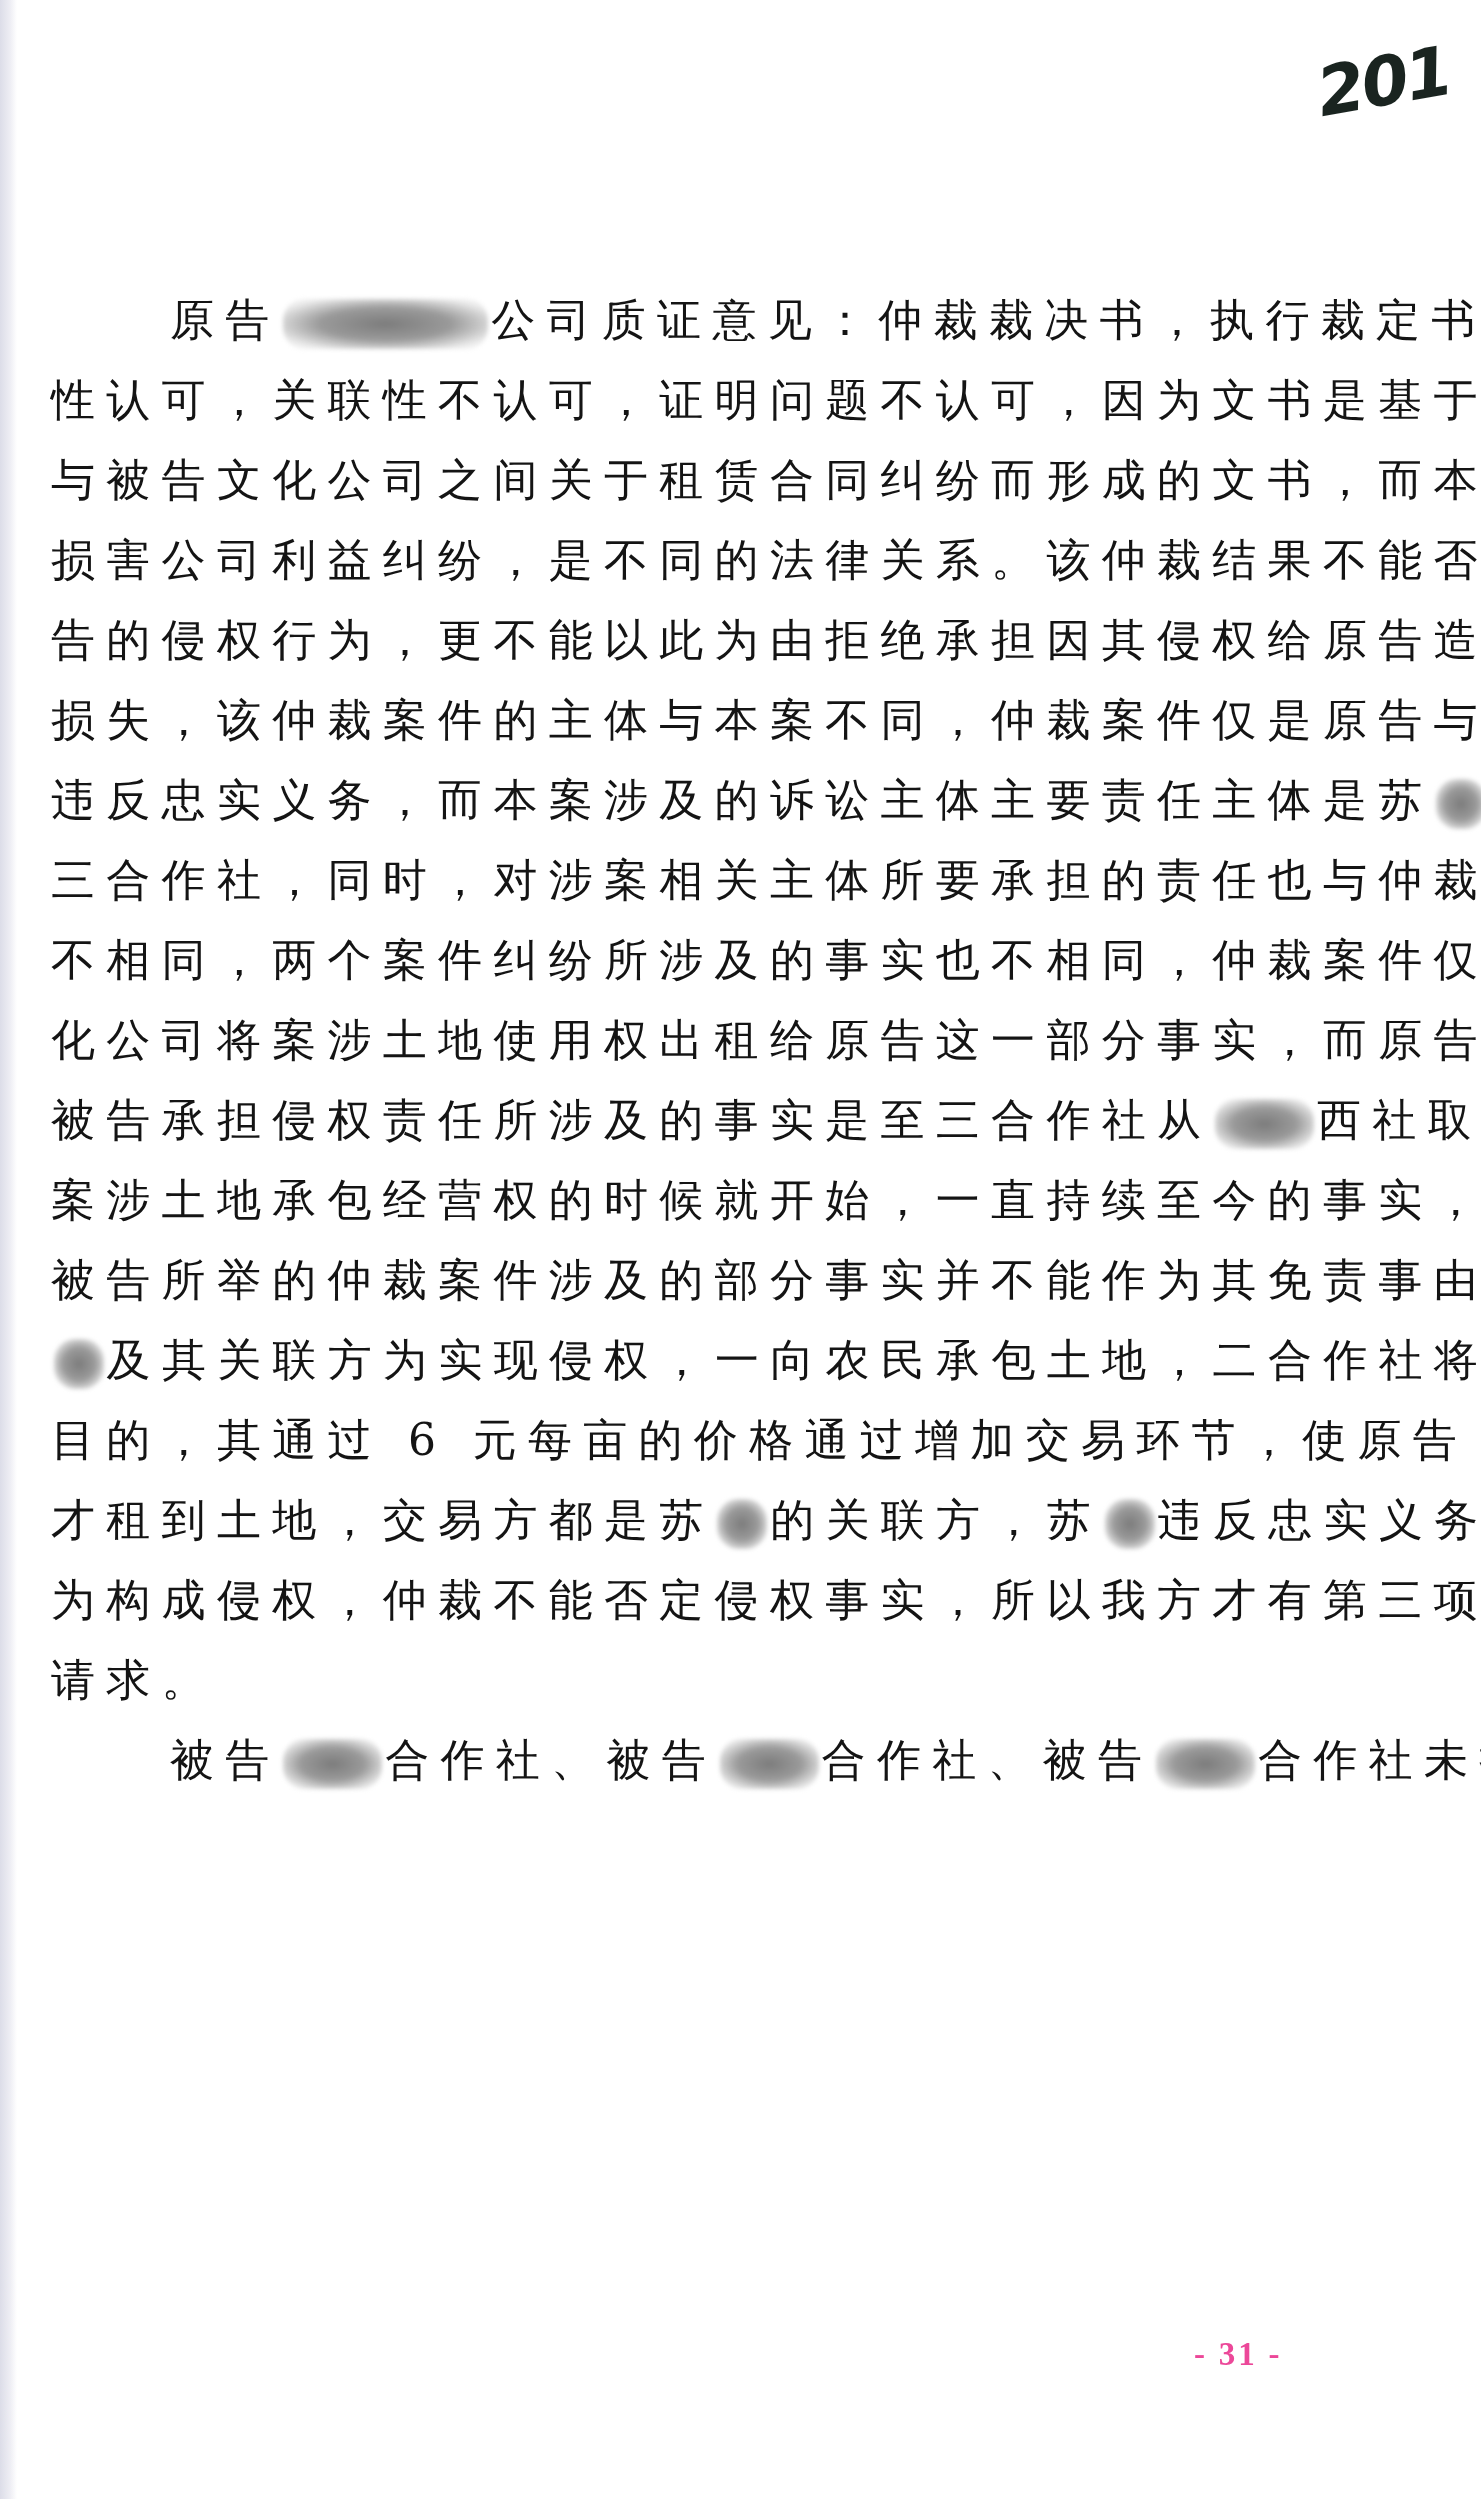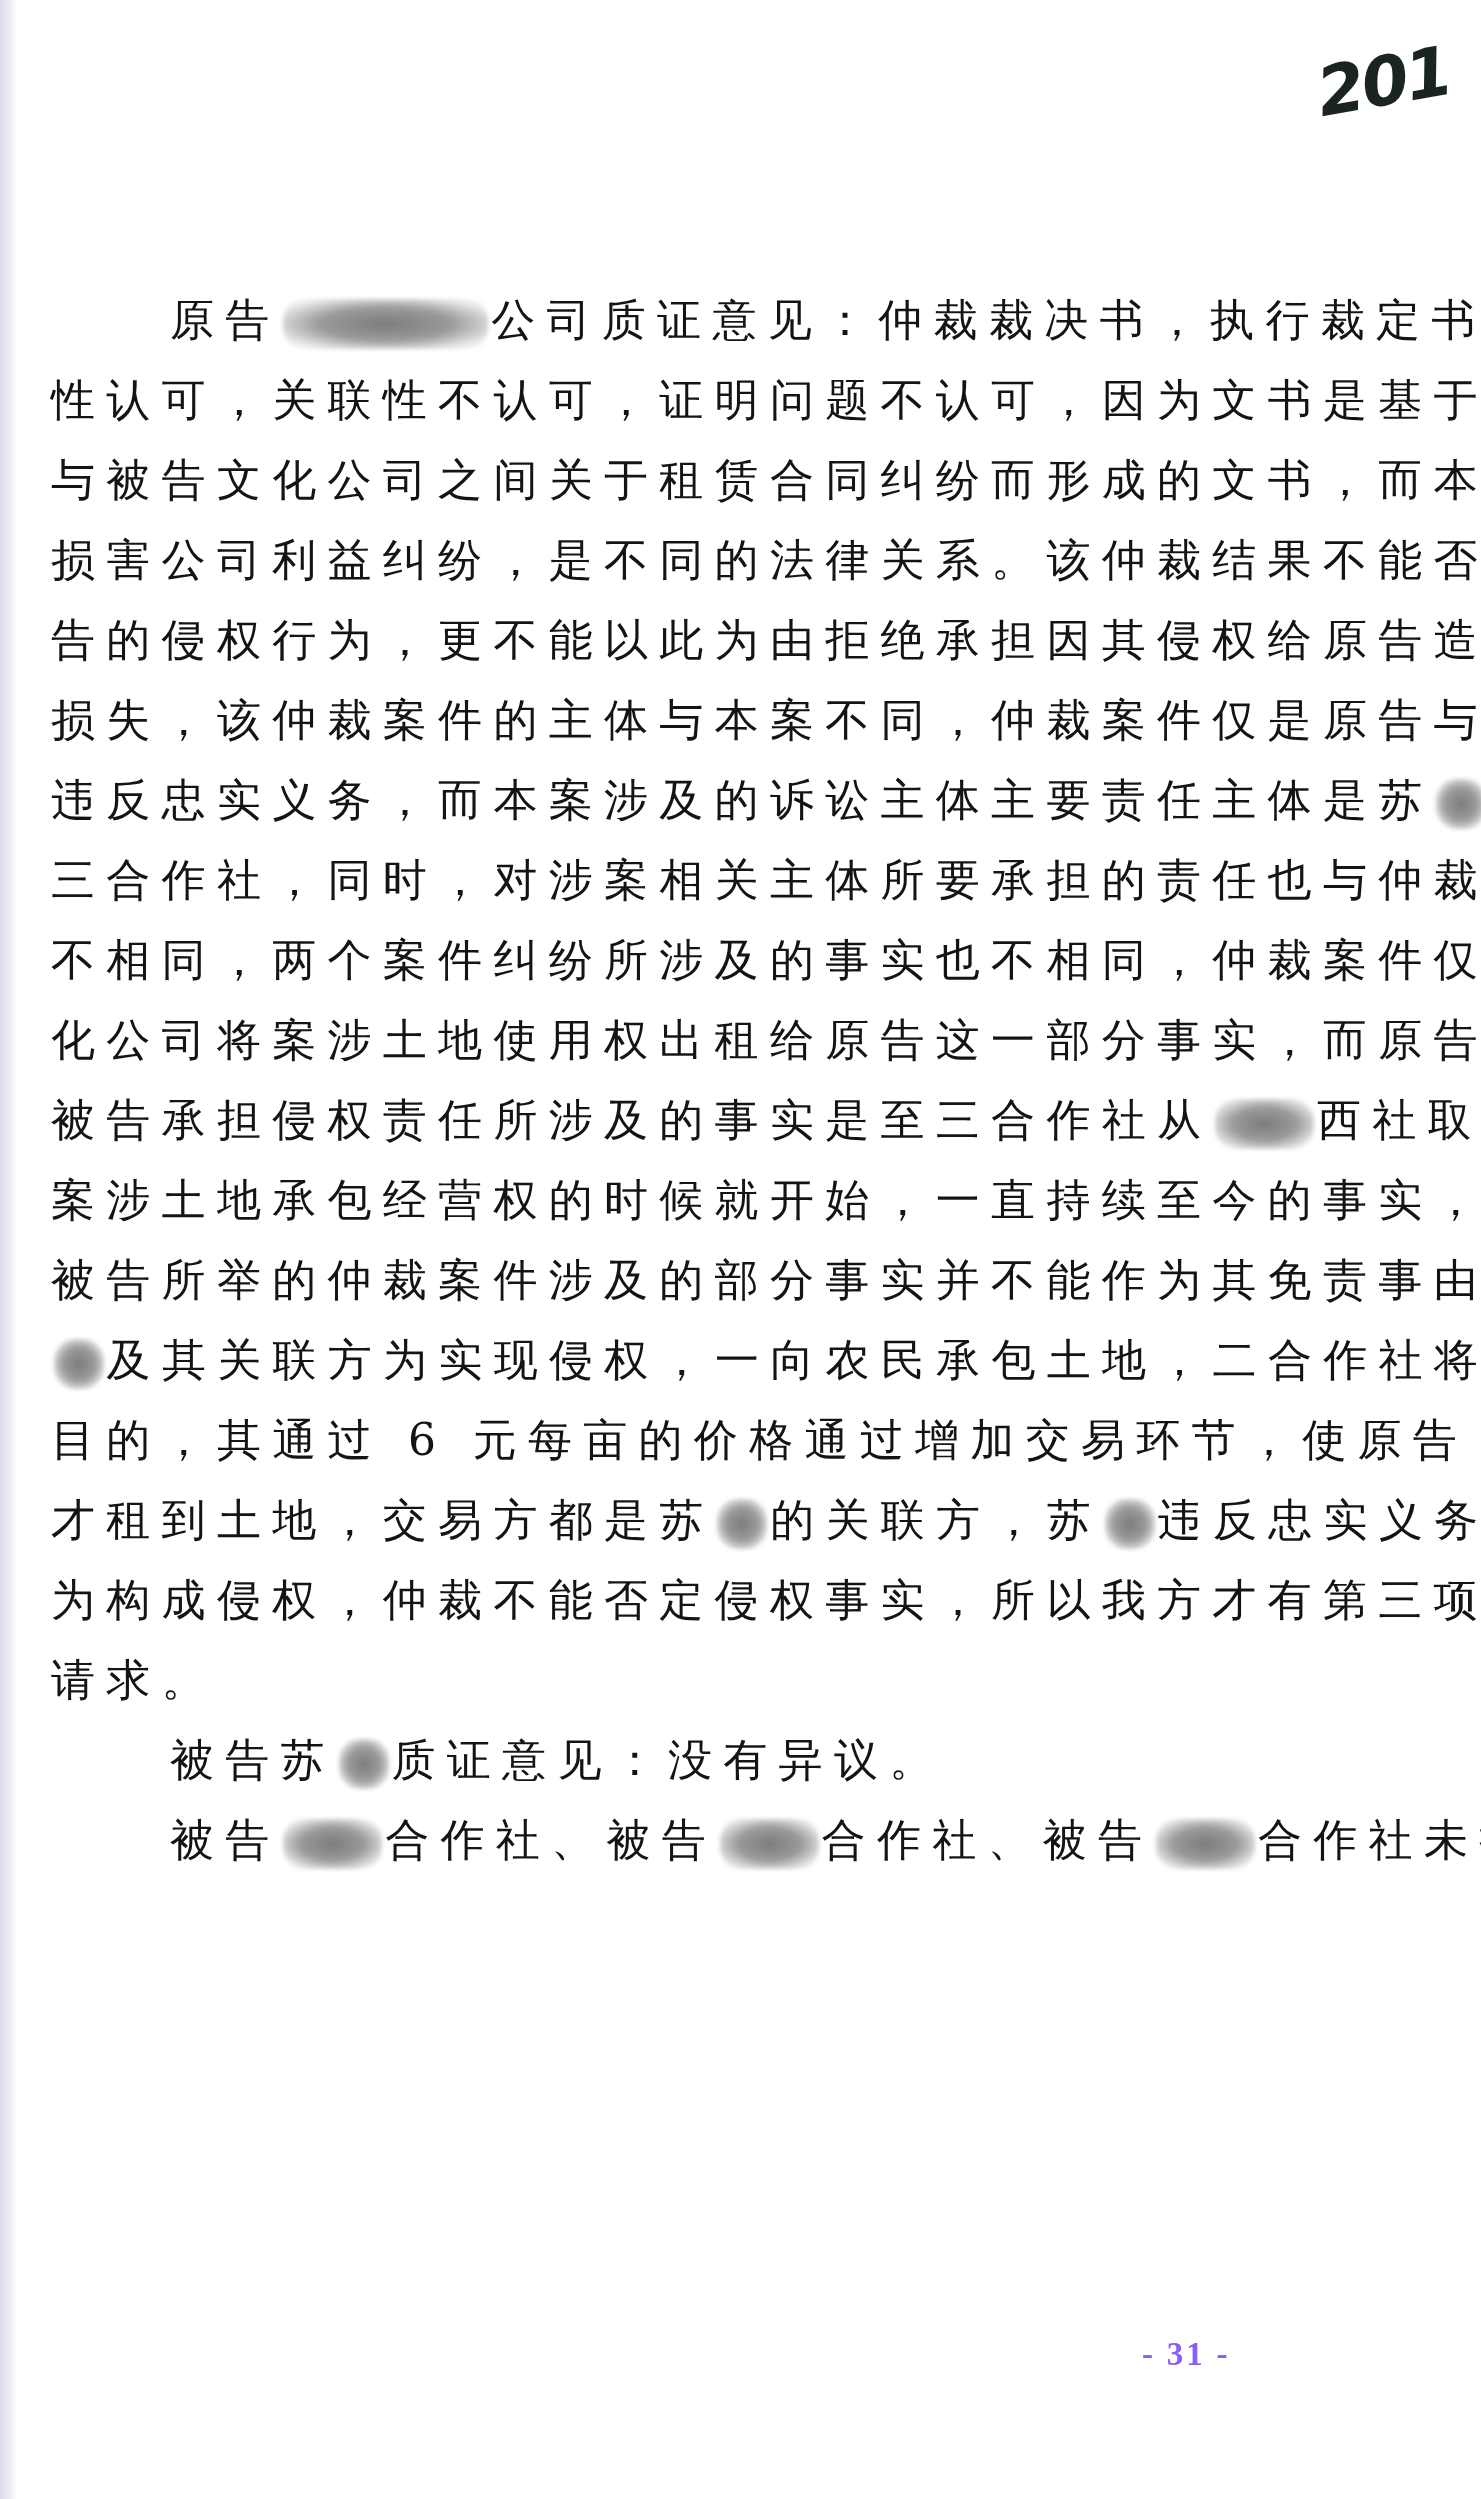--- a/index.html
+++ b/index.html
@@ -67,26 +67,26 @@
       background: radial-gradient(ellipse at center, #7c7c7c 0%, #9a9a9a 45%, rgba(200,200,200,0.4) 80%, rgba(255,255,255,0) 100%);
       border-radius: 21px;
       filter: blur(2.1px);
       margin: 0 2.8px;
     }
     .r1 { width: 50px; }
     .r2 { width: 99px; }
     .r4 { width: 205px; }
     .page-number {
       position: absolute;
-      left: 1142px;
+      left: 1194px;
       top: 2336px;
       font-family: "Liberation Serif", serif;
       font-size: 33px;
       font-weight: bold;
-      color: #8b5cf6;
+      color: #ec4899;
       letter-spacing: 2.8px;
     }
   </style>
 </head>
 <body>
 
 <div class="left-shade"></div>
 
 <div class="handwritten-mark">201</div>
 
@@ -114,23 +114,20 @@
   <div class="line">
     <span class="redact r1"></span><span>及其关联方为实现侵权，一向农民承包土地，二合作社将土地</span>
   </div>
   <div class="line">目的，其通过 6 元每亩的价格通过增加交易环节，使原告 140 元</div>
   <div class="line">
     <span>才租到土地，交易方都是苏</span><span class="redact r1"></span><span>的关联方，苏</span><span class="redact r1"></span><span>违反忠实义务，行</span>
   </div>
   <div class="line">为构成侵权，仲裁不能否定侵权事实，所以我方才有第三项诉讼</div>
   <div class="line last">请求。</div>
 
-  <div class="line para">
-    <span>被告苏</span><span class="redact r1"></span><span>质证意见：没有异议。</span>
-  </div>
 
 
   <div class="line indent">
     <span>被告</span><span class="redact r2"></span><span>合作社、被告</span><span class="redact r2"></span><span>合作社、被告</span><span class="redact r2"></span><span>合作社未提供</span>
   </div>
 </div>
 
 <div class="page-number">- 31 -</div>
 
 

